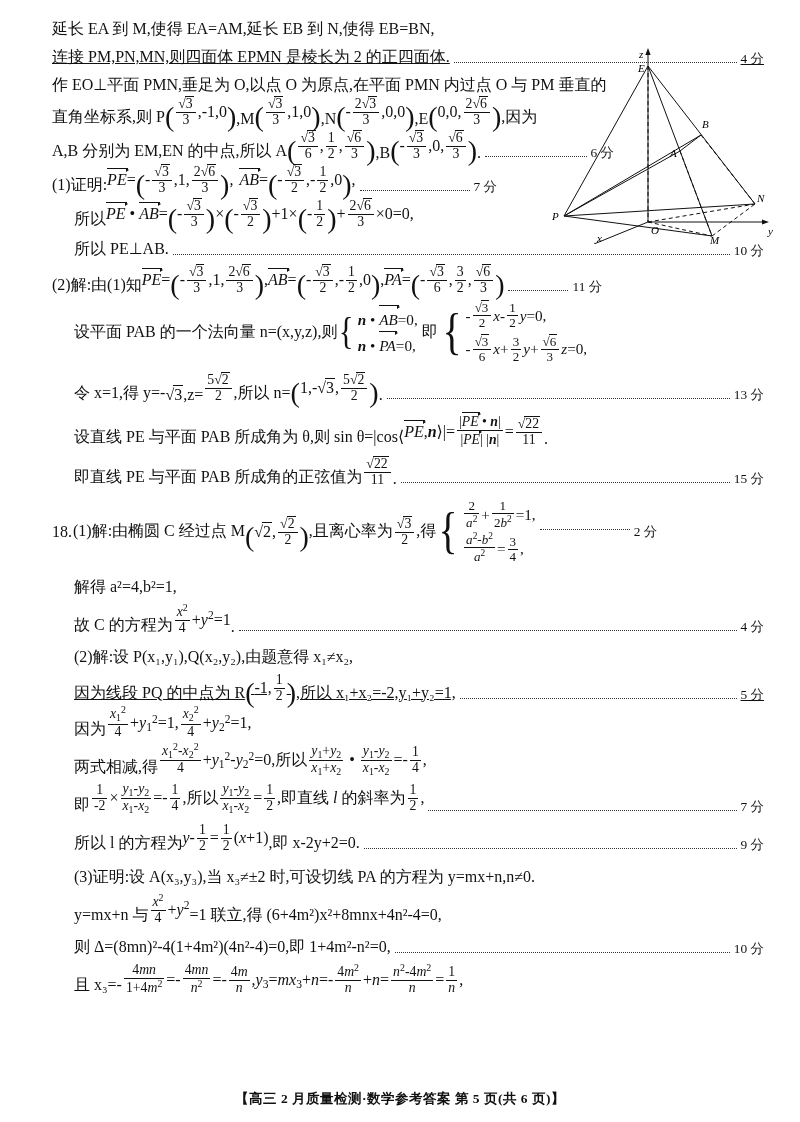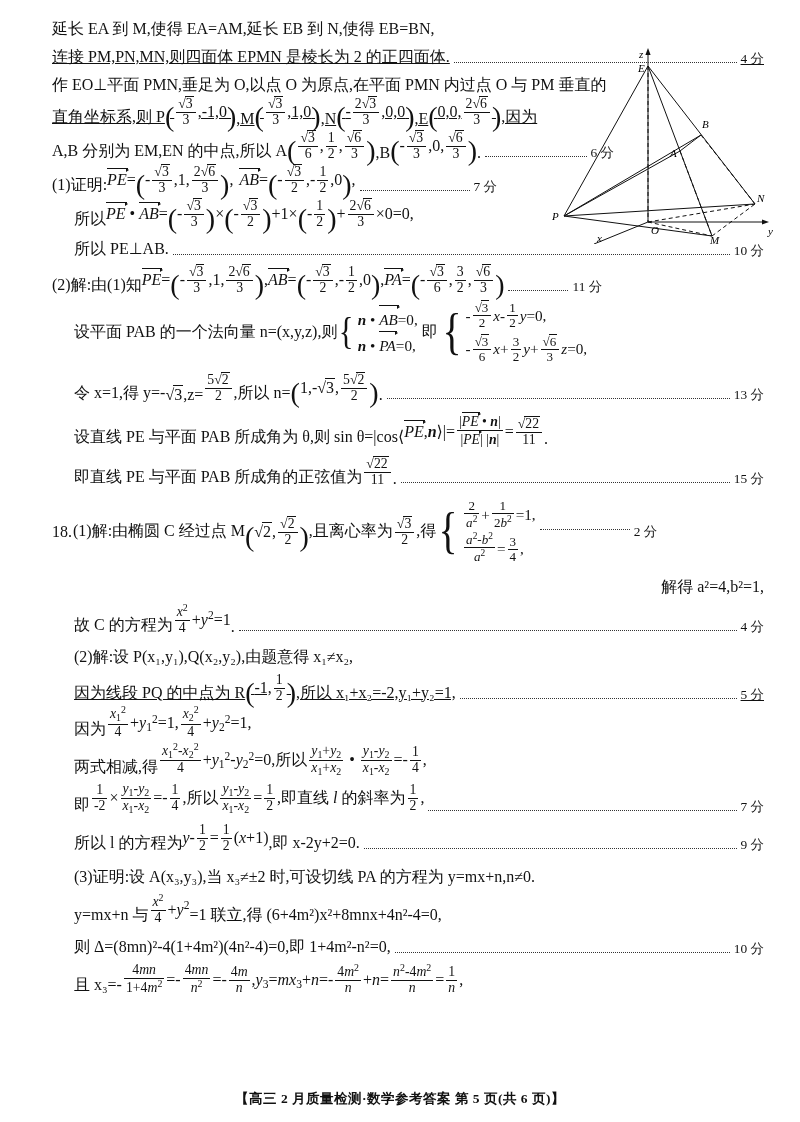--- a/index.html
+++ b/index.html
@@ -131,21 +131,21 @@
     <span class="body-text">连接 PM,PN,MN,则四面体 EPMN 是棱长为 2 的正四面体.</span>
     <span class="dots" style="max-width:480px;"></span>
     <span class="score">4 分</span>
   </div>
 
   <div class="row" style="min-height:28px;">
     <span class="body-text">作 EO⊥平面 PMN,垂足为 O,以点 O 为原点,在平面 PMN 内过点 O 与 PM 垂直的</span>
   </div>
 
 
-  <div class="row" style="min-height:32px;text-decoration:underline;">
+  <div class="row" style="min-height:32px;">
     <span class="body-text">直角坐标系,则 P</span>
     <span class="body-text">
       <span class="big-paren">(</span><span class="frac"><span class="num"><span class="sqrt"><span class="rad">√</span><span class="bar">3</span></span></span><span class="den">3</span></span>,-1,0<span class="big-paren">)</span>
     </span>
     <span class="body-text">,M</span>
     <span class="body-text">
       <span class="big-paren">(</span><span class="frac"><span class="num"><span class="sqrt"><span class="rad">√</span><span class="bar">3</span></span></span><span class="den">3</span></span>,1,0<span class="big-paren">)</span>
     </span>
     <span class="body-text">,N</span>
     <span class="body-text">
@@ -264,21 +264,21 @@
       <span class="brace" style="font-size:3.1em;">{</span>
       <span class="rows" style="line-height:2.2;">
         <span style="display:block;"><span class="frac"><span class="num">2</span><span class="den"><span class="it">a</span><span class="sup">2</span></span></span>+<span class="frac"><span class="num">1</span><span class="den">2<span class="it">b</span><span class="sup">2</span></span></span>=1,</span>
         <span style="display:block;"><span class="frac"><span class="num"><span class="it">a</span><span class="sup">2</span>-<span class="it">b</span><span class="sup">2</span></span><span class="den"><span class="it">a</span><span class="sup">2</span></span></span>=<span class="frac"><span class="num">3</span><span class="den">4</span></span>,</span>
       </span>
     </span>
     <span class="dots" style="max-width:90px;"></span>
     <span class="score">2 分</span>
   </div>
 
-  <div class="row indent2" style="min-height:32px;justify-content:flex-end;">
+  <div class="row indent2" style="min-height:32px;">
     <span class="body-text">解得 a²=4,b²=1,</span>
   </div>
 
   <div class="row indent2" style="min-height:38px;">
     <span class="body-text">故 C 的方程为</span>
     <span class="body-text"><span class="frac"><span class="num"><span class="it">x</span><span class="sup">2</span></span><span class="den">4</span></span>+<span class="it">y</span><span class="sup">2</span>=1</span>
     <span class="body-text">.</span>
     <span class="dots"></span>
     <span class="score">4 分</span>
   </div>

